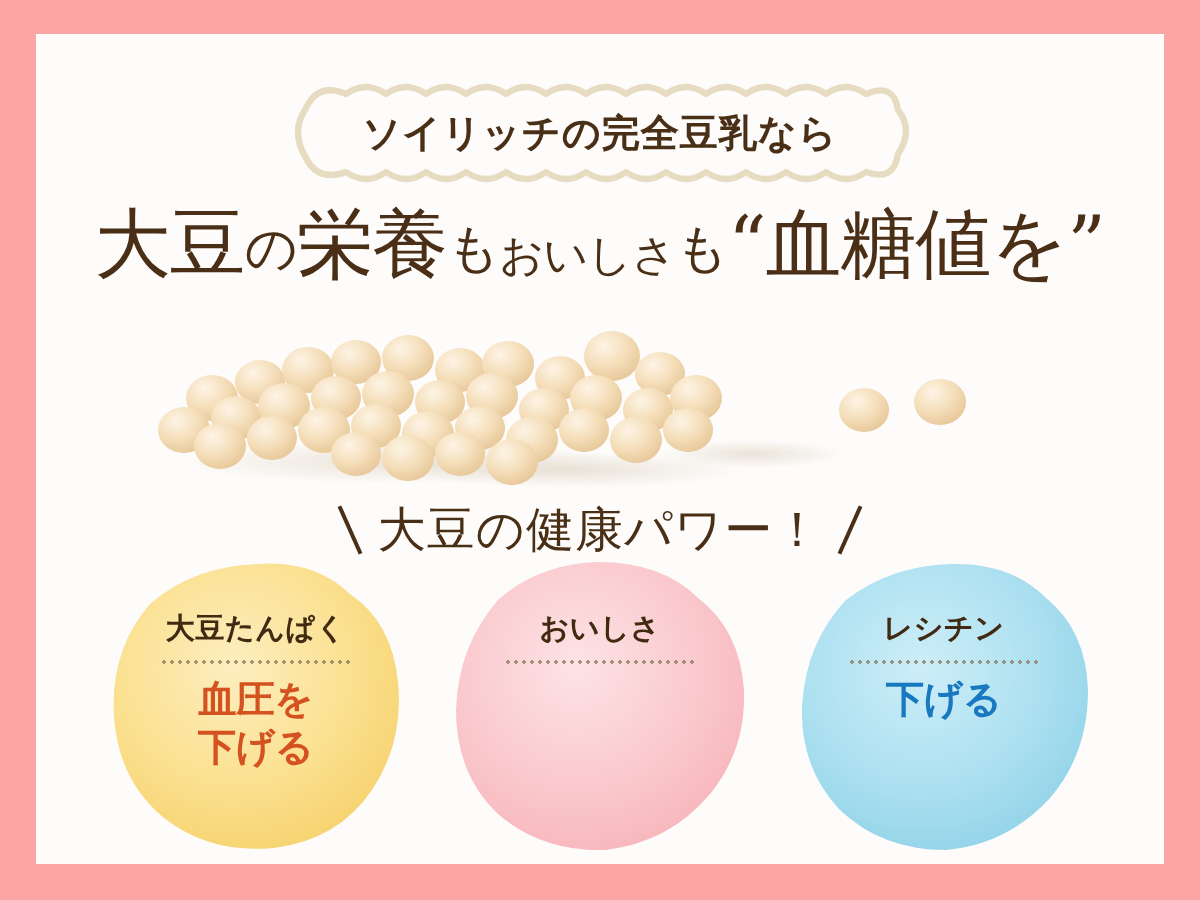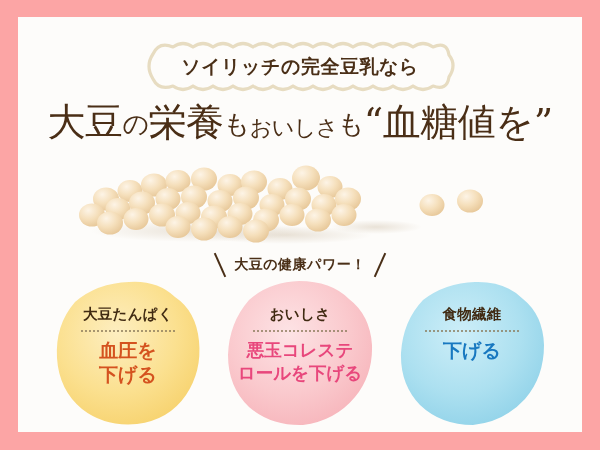--- a/index.html
+++ b/index.html
@@ -128,22 +128,22 @@
   #power-heading .slash {
     width: 2px;
     height: 26px;
     background: #4a2f17;
     display: block;
   }
   #power-heading .slash.left  { transform: rotate(-24deg); }
   #power-heading .slash.right { transform: rotate(24deg); }
   #power-heading .ph-text {
     color: #4a2f17;
-    font-size: 14px;
-    font-weight: bold;
+    font-size: 24px;
+    font-weight: normal;
     letter-spacing: 0.5px;
     white-space: nowrap;
   }
 
   
   #badges {
     position: absolute;
     left: 0;
     top: 262px;
     width: 564px;
@@ -332,41 +332,37 @@
               <stop offset="62%" stop-color="#fac9cd"></stop>
               <stop offset="100%" stop-color="#f7b6bc"></stop>
             </radialGradient>
           </defs>
           <path d="M74 2 Q106 2 124 20 Q145 36 147 66 Q148 96 130 118 Q110 142 78 146
                    Q46 147 24 128 Q3 108 3 76 Q4 44 24 21 Q44 3 74 2 Z" fill="url(#blobB)"></path>
         </svg>
         <div class="badge-content">
           <div class="badge-label" style="color: rgb(64, 42, 18);">おいしさ</div>
           <div class="badge-divider"></div>
-          <div class="badge-benefit two-col" style="color: rgb(232, 71, 124);">
-            <div>悪玉コレステ</div>
-            <div>ロールを下げる</div>
-          </div>
         </div>
       </div>
 
       <div class="badge">
         <svg class="badge-blob" viewBox="0 0 150 148">
           <defs>
             <radialGradient id="blobC" cx="42%" cy="36%" r="68%">
               <stop offset="0%" stop-color="#cdeef8"></stop>
               <stop offset="62%" stop-color="#ace0f0"></stop>
               <stop offset="100%" stop-color="#92d3e9"></stop>
             </radialGradient>
           </defs>
           <path d="M78 3 Q108 2 126 20 Q146 36 147 66 Q147 98 128 120 Q107 143 76 146
                    Q44 146 23 126 Q3 105 4 74 Q6 42 26 21 Q48 4 78 3 Z" fill="url(#blobC)"></path>
         </svg>
         <div class="badge-content">
-          <div class="badge-label" style="color: rgb(64, 42, 18);">食物繊維</div>
+          <div class="badge-label" style="color: rgb(64, 42, 18);">レシチン</div>
           <div class="badge-divider"></div>
           <div class="badge-benefit" style="color: rgb(24, 120, 192);">
             <div>下げる</div>
           </div>
         </div>
       </div>
 
     </div>
 
   </div>

